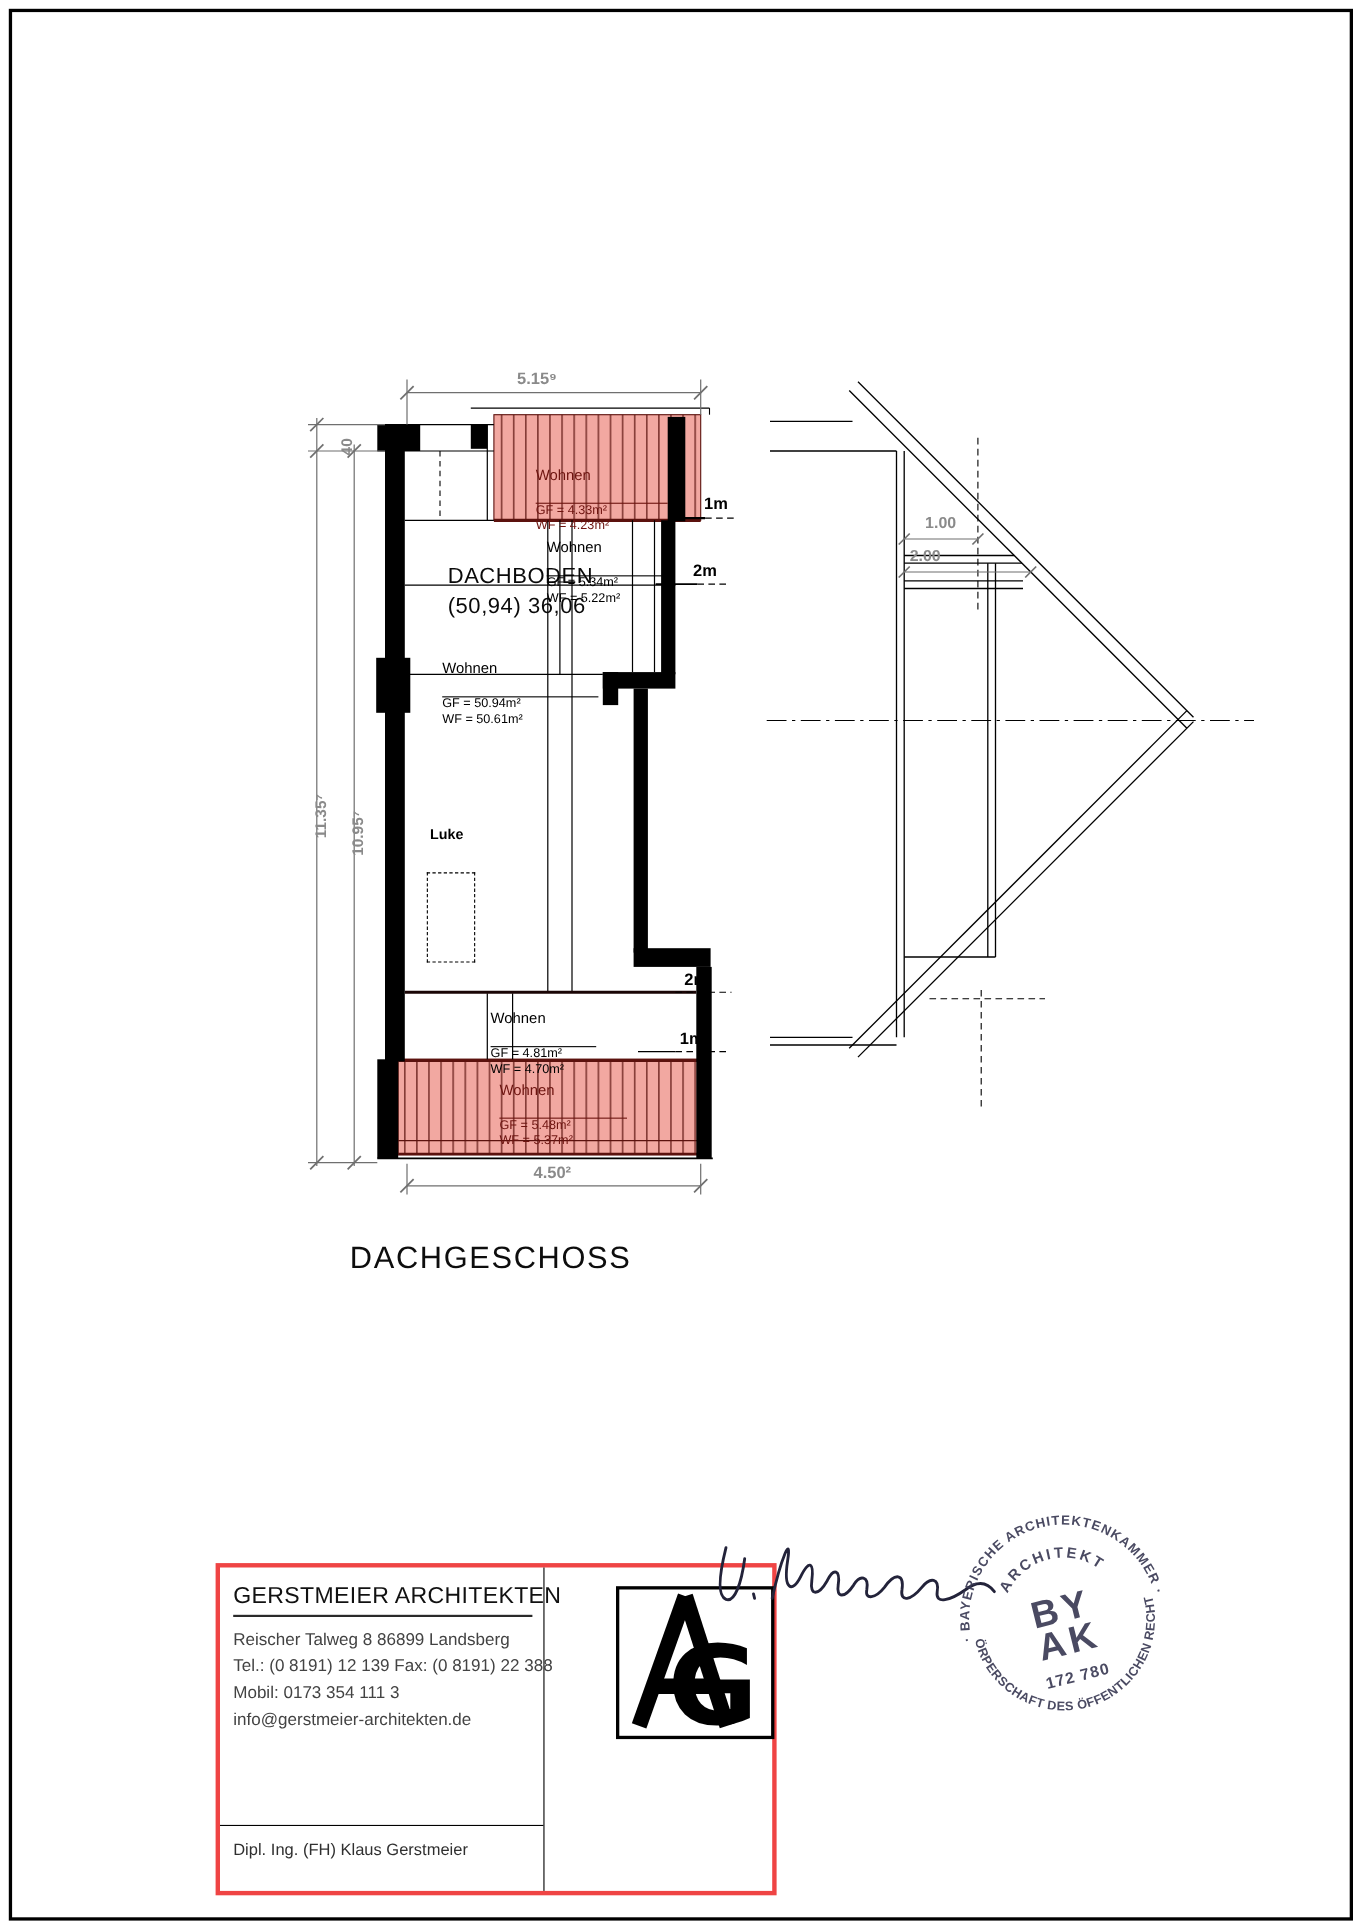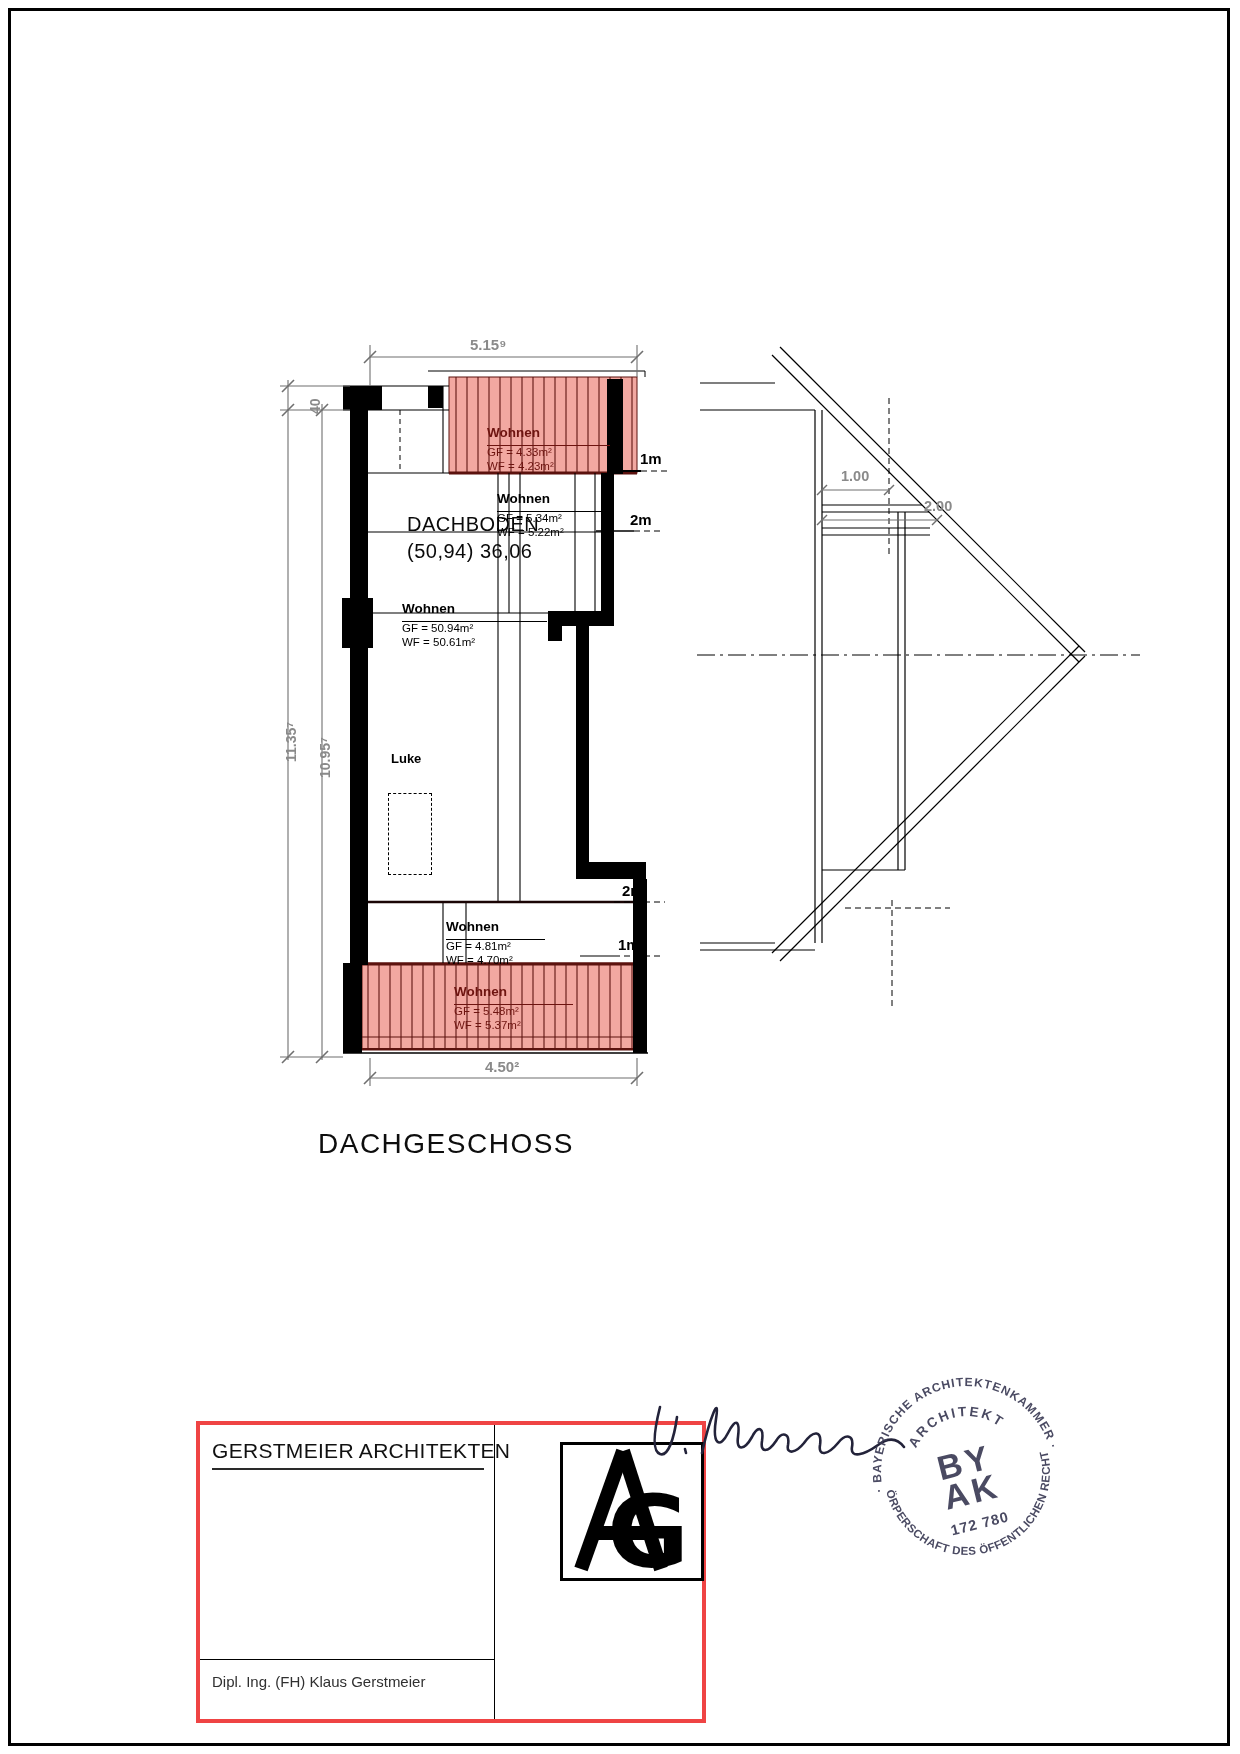--- a/index.html
+++ b/index.html
@@ -6,21 +6,21 @@
   #sheet{position:relative;width:1240px;height:1754px;background:#ffffff;margin:0 auto;
          font-family:"Liberation Sans", sans-serif;overflow:hidden;}
   #frame{position:absolute;left:8px;top:8px;right:10px;bottom:8px;border:3px solid #000;pointer-events:none;}
   svg{display:block;}
   .abs{position:absolute;}
   
   .dim{position:absolute;color:#8a8a8a;font-size:15px;font-weight:bold;white-space:nowrap;}
   .vdim{transform:rotate(-90deg);transform-origin:0 0;font-size:14px;}
   
   .wlabel{position:absolute;line-height:1.2;color:#000;}
-  .wlabel .nm{display:inline-block;font-size:13.5px;font-weight:bold;border-bottom:1.4px solid currentColor;padding-bottom:4px;}
+  .wlabel .nm{display:inline-block;font-size:13.5px;font-weight:normal;border-bottom:1.4px solid currentColor;padding-bottom:17px;}
   .wlabel .v{display:block;font-size:11.5px;font-weight:normal;}
   .wlabel.dark{color:#6e1410;}
   .roomlabel{position:absolute;font-size:20px;letter-spacing:.5px;color:#0a0a0a;line-height:1.35;white-space:nowrap;}
   .marker{position:absolute;font-size:15px;font-weight:bold;color:#000;}
   .luke-box{position:absolute;left:388px;top:793px;width:42px;height:80px;border:1.6px dashed #000;}
   .luke-lbl{position:absolute;left:391px;top:751px;font-size:13px;font-weight:bold;color:#000;}
   #plan-title{position:absolute;left:318px;top:1128px;font-size:28px;letter-spacing:1.5px;color:#0d0d0d;}
   
   #titleblock{position:absolute;left:196px;top:1421px;width:502px;height:294px;border:4px solid #ef4444;}
   #tb-vdiv{position:absolute;left:294px;top:0;width:0;height:294px;border-left:1.5px solid #000;}
@@ -207,29 +207,35 @@
 
   <div class="luke-box"></div>
   <div class="luke-lbl">Luke</div>
 
   <div class="marker" style="left:640px;top:450px">1m</div>
   <div class="marker" style="left:630px;top:511px">2m</div>
   <div class="marker" style="left:622px;top:882px">2m</div>
   <div class="marker" style="left:618px;top:936px">1m</div>
 
   <div class="dim" style="left:841px;top:468px;font-size:14.5px">1.00</div>
-  <div class="dim" style="left:924px;top:498px;font-size:14.5px">2.00</div>
+  <div class="dim" style="left:827px;top:498px;font-size:14.5px">2.00</div>
 
   <div id="plan-title">DACHGESCHOSS</div>
 
   <div id="titleblock">
     <div id="tb-vdiv"></div>
     <div id="tb-hdiv"></div>
     <div id="tb-firm">GERSTMEIER ARCHITEKTEN</div>
     <div id="tb-rule"></div>
+    <div id="tb-addr">
+      <div>Reischer Talweg 8    86899 Landsberg</div>
+      <div>Tel.: (0 8191) 12 139   Fax: (0 8191) 22 388</div>
+      <div>Mobil: 0173 354 111 3</div>
+      <div>info@gerstmeier-architekten.de</div>
+    </div>
     <div id="tb-author">Dipl. Ing. (FH) Klaus Gerstmeier</div>
 
     <div id="logo-box">
       <svg width="132" height="127" viewBox="0 0 132 127">
         <text x="44" y="122" font-family="DejaVu Sans, sans-serif" font-size="100" font-weight="bold" fill="#000">G</text>
         <g stroke="#000" stroke-width="14" fill="none">
           <line x1="18" y1="124" x2="60" y2="6"></line>
           <line x1="60" y1="6" x2="98" y2="124"></line>
           <line x1="30" y1="88" x2="86" y2="88"></line>
         </g>

